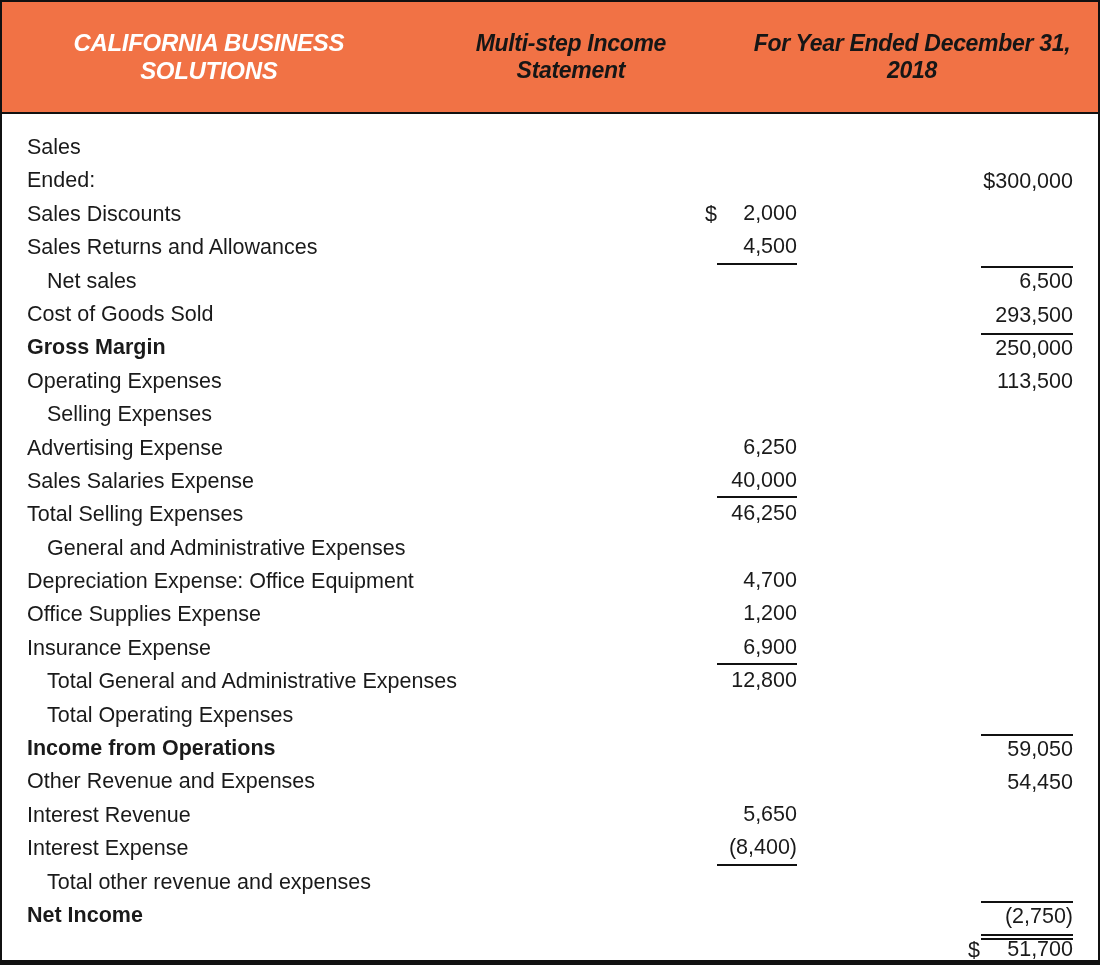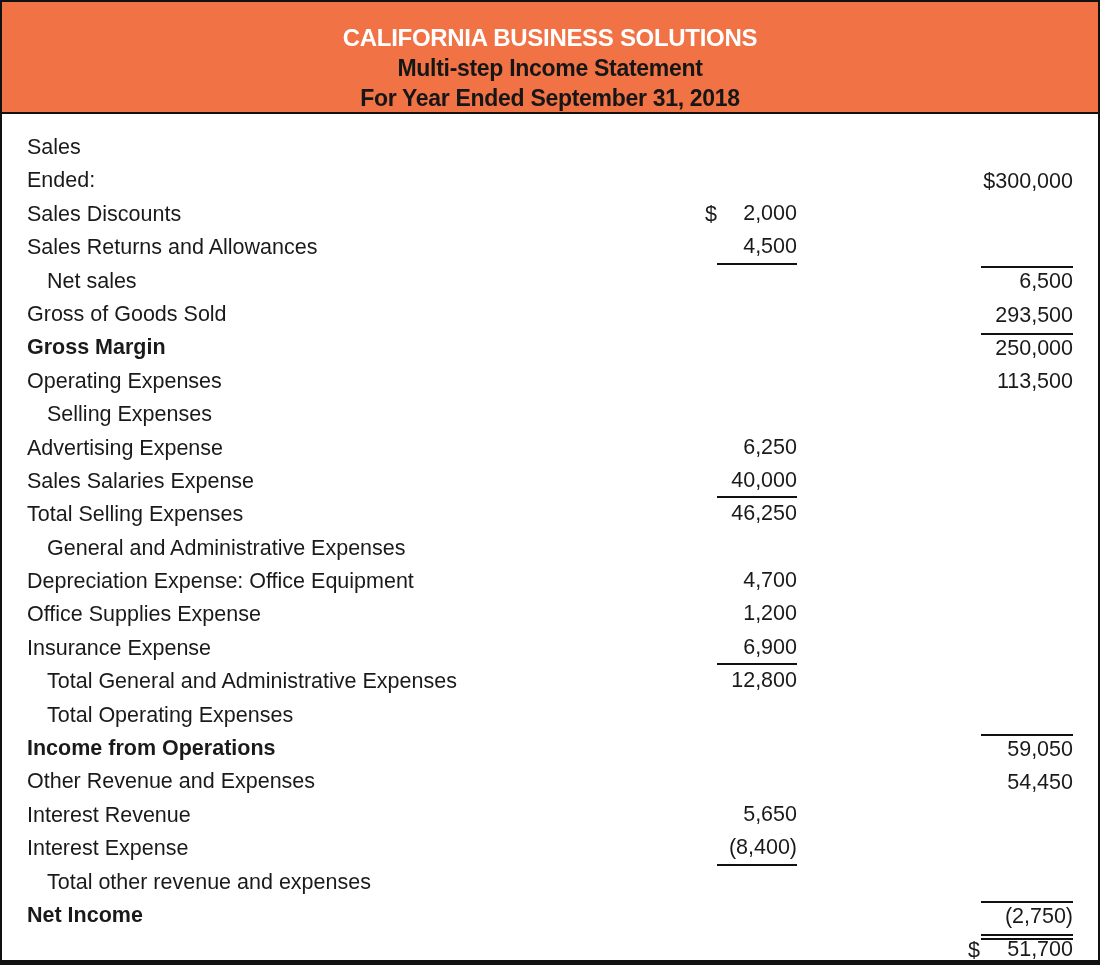--- a/index.html
+++ b/index.html
@@ -15,25 +15,25 @@
     background:#ffffff;
     overflow:hidden;
   }
 
   
   .header{
     height:112px;
     box-sizing:border-box;
     border-bottom:2px solid #111;
     display:flex;
-    flex-direction:column;
-    justify-content:flex-end;
+    justify-content:flex-start;
     align-items:center;
     gap:3px;
     text-align:center;
+    font-style:italic;
   }
   .header .company{
     color:#ffffff;
     font-size:24px;
     font-weight:700;
     letter-spacing:-0.3px;
   }
   .header .title,
   .header .period{
     color:#161616;
@@ -84,21 +84,21 @@
   .num.u{border-bottom:2px solid #111;}
   .num.uu{border-bottom:6px double #111;}
 </style>
 </head>
 <body>
 
 <div class="statement">
   <div class="header" style="background: rgb(241, 114, 69);">
     <div class="company">CALIFORNIA BUSINESS SOLUTIONS</div>
     <div class="title">Multi-step Income Statement</div>
-    <div class="period">For Year Ended September 31, 2018</div>
+    <div class="period">For Year Ended December 31, 2018</div>
   </div>
   <div class="body" id="rows-container">
   <div class="row">
     <div class="label">Sales</div>
     <div class="cell col1">
 
       <span class="num"></span>
     </div>
     <div class="spacer"></div>
     <div class="cell col2">
@@ -153,21 +153,21 @@
       <span class="num"></span>
     </div>
     <div class="spacer"></div>
     <div class="cell col2">
 
       <span class="num">293,500</span>
     </div>
   </div>
 
   <div class="row">
-    <div class="label">Gross of Goods Sold</div>
+    <div class="label">Cost of Goods Sold</div>
     <div class="cell col1">
 
       <span class="num"></span>
     </div>
     <div class="spacer"></div>
     <div class="cell col2">
 
       <span class="num u">250,000</span>
     </div>
   </div>

